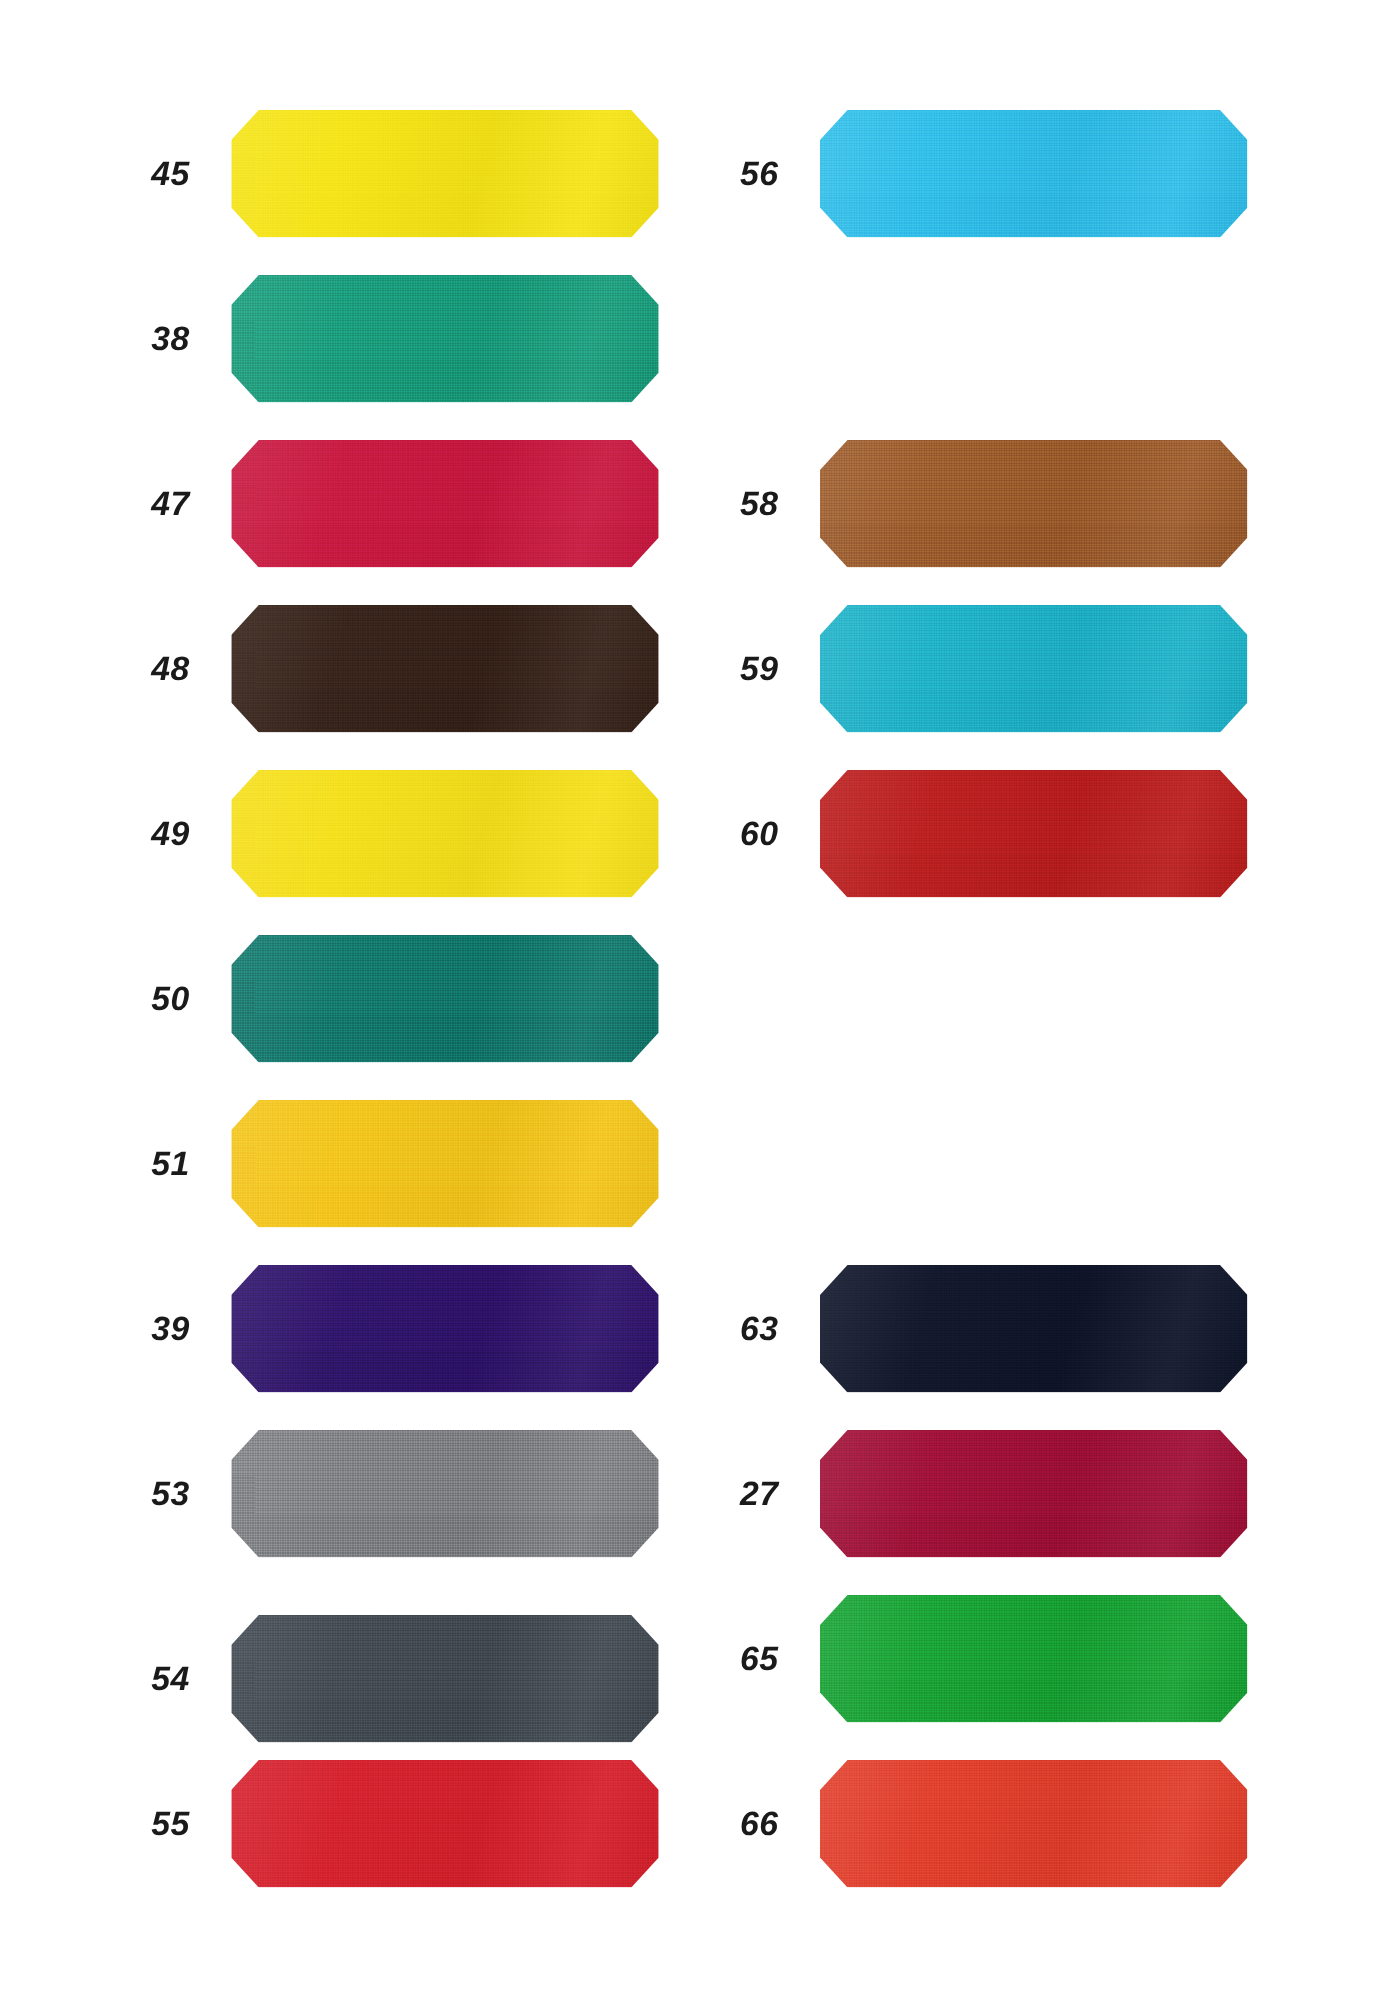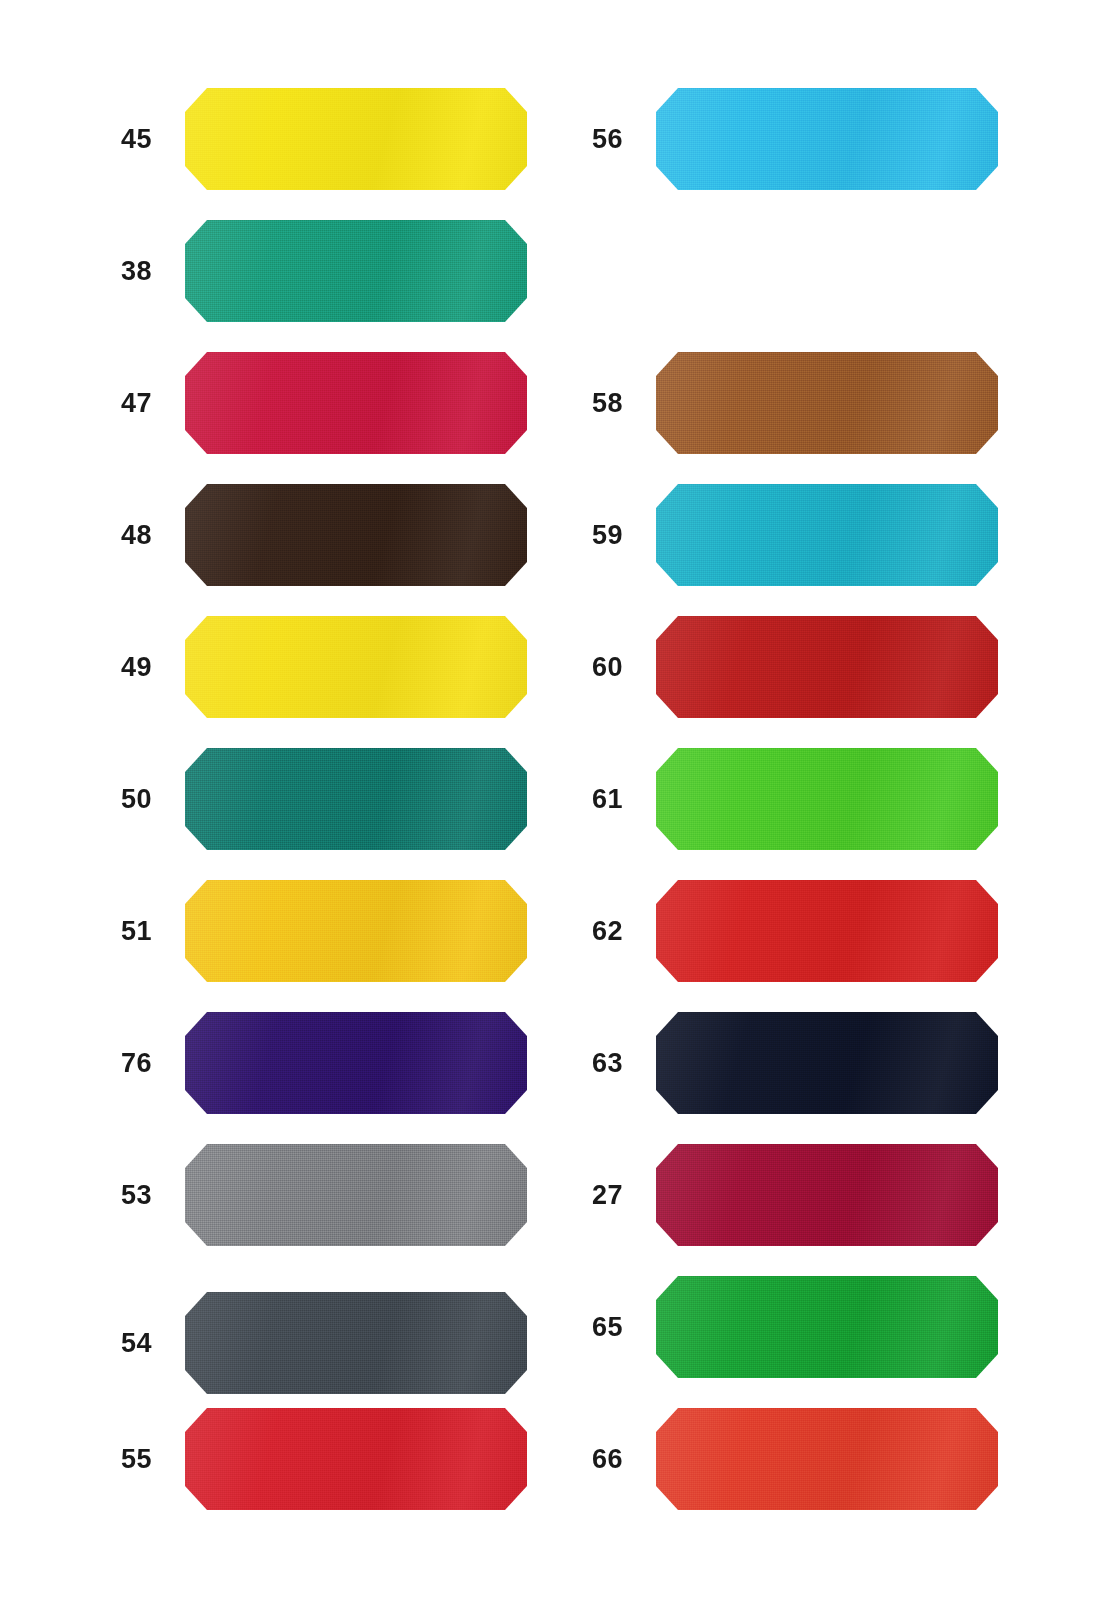--- a/index.html
+++ b/index.html
@@ -49,20 +49,21 @@
     width: 62px;
     height: 102px;
     line-height: 102px;
     text-align: right;
     font-size: 27px;
     font-weight: bold;
     color: #1a1a1a;
     letter-spacing: 0.5px;
     font-family: "Liberation Sans", sans-serif;
     user-select: none;
+    font-style: italic;
   }
 
   .swatch-chip-wrap {
     position: absolute;
     left: 95px;
     top: 0;
     width: 342px;
     height: 102px;
   }
 
@@ -191,21 +192,21 @@
       <div class="swatch-row" style="top: 880px;">
         <div class="swatch-label" style="color: rgb(26, 26, 26);">51</div>
         <div class="swatch-chip-wrap">
           <div class="swatch-chip" style="background-color: rgb(243, 197, 26);">
             <div class="weave"></div>
             <div class="sheen"></div>
           </div>
         </div>
       </div>
       <div class="swatch-row" style="top: 1012px;">
-        <div class="swatch-label" style="color: rgb(26, 26, 26);">76</div>
+        <div class="swatch-label" style="color: rgb(26, 26, 26);">39</div>
         <div class="swatch-chip-wrap">
           <div class="swatch-chip" style="background-color: rgb(45, 18, 105);">
             <div class="weave"></div>
             <div class="sheen"></div>
           </div>
         </div>
       </div>
       <div class="swatch-row" style="top: 1144px;">
         <div class="swatch-label" style="color: rgb(26, 26, 26);">53</div>
         <div class="swatch-chip-wrap">
@@ -264,38 +265,20 @@
       </div>
       <div class="swatch-row" style="top: 616px;">
         <div class="swatch-label" style="color: rgb(26, 26, 26);">60</div>
         <div class="swatch-chip-wrap">
           <div class="swatch-chip" style="background-color: rgb(184, 28, 28);">
             <div class="weave"></div>
             <div class="sheen"></div>
           </div>
         </div>
       </div>
-      <div class="swatch-row" style="top: 748px;">
-        <div class="swatch-label" style="color: rgb(26, 26, 26);">61</div>
-        <div class="swatch-chip-wrap">
-          <div class="swatch-chip" style="background-color: rgb(75, 201, 40);">
-            <div class="weave"></div>
-            <div class="sheen"></div>
-          </div>
-        </div>
-      </div>
-      <div class="swatch-row" style="top: 880px;">
-        <div class="swatch-label" style="color: rgb(26, 26, 26);">62</div>
-        <div class="swatch-chip-wrap">
-          <div class="swatch-chip" style="background-color: rgb(211, 33, 33);">
-            <div class="weave"></div>
-            <div class="sheen"></div>
-          </div>
-        </div>
-      </div>
       <div class="swatch-row" style="top: 1012px;">
         <div class="swatch-label" style="color: rgb(26, 26, 26);">63</div>
         <div class="swatch-chip-wrap">
           <div class="swatch-chip" style="background-color: rgb(14, 20, 40);">
             <div class="weave"></div>
             <div class="sheen"></div>
           </div>
         </div>
       </div>
       <div class="swatch-row" style="top: 1144px;">

